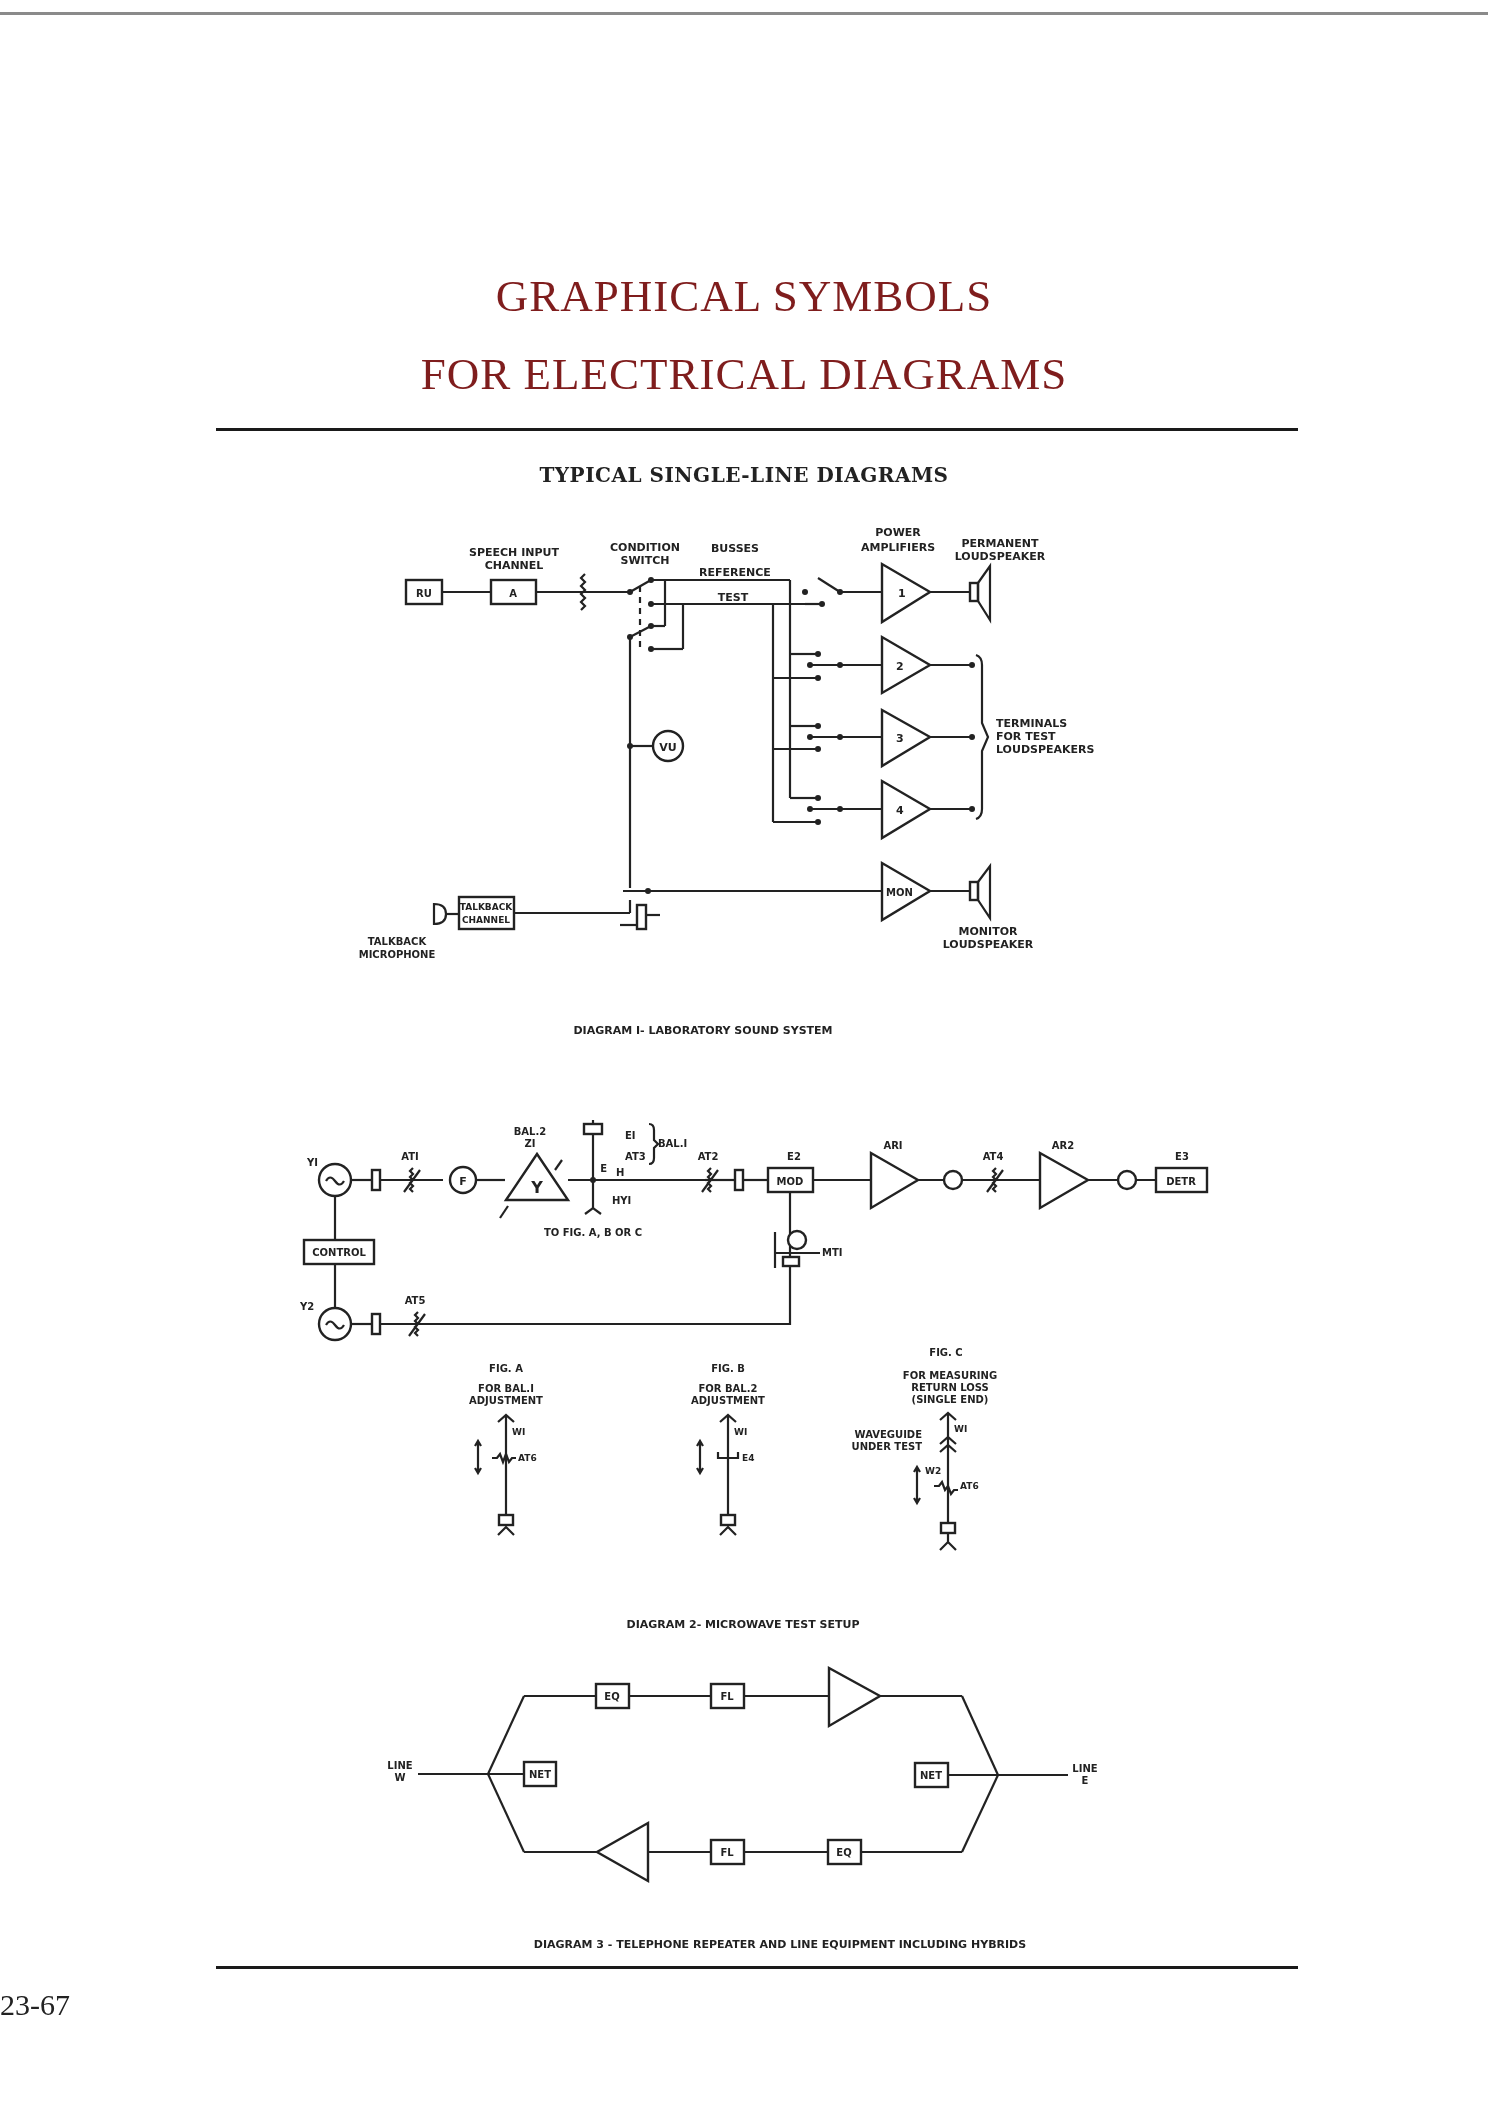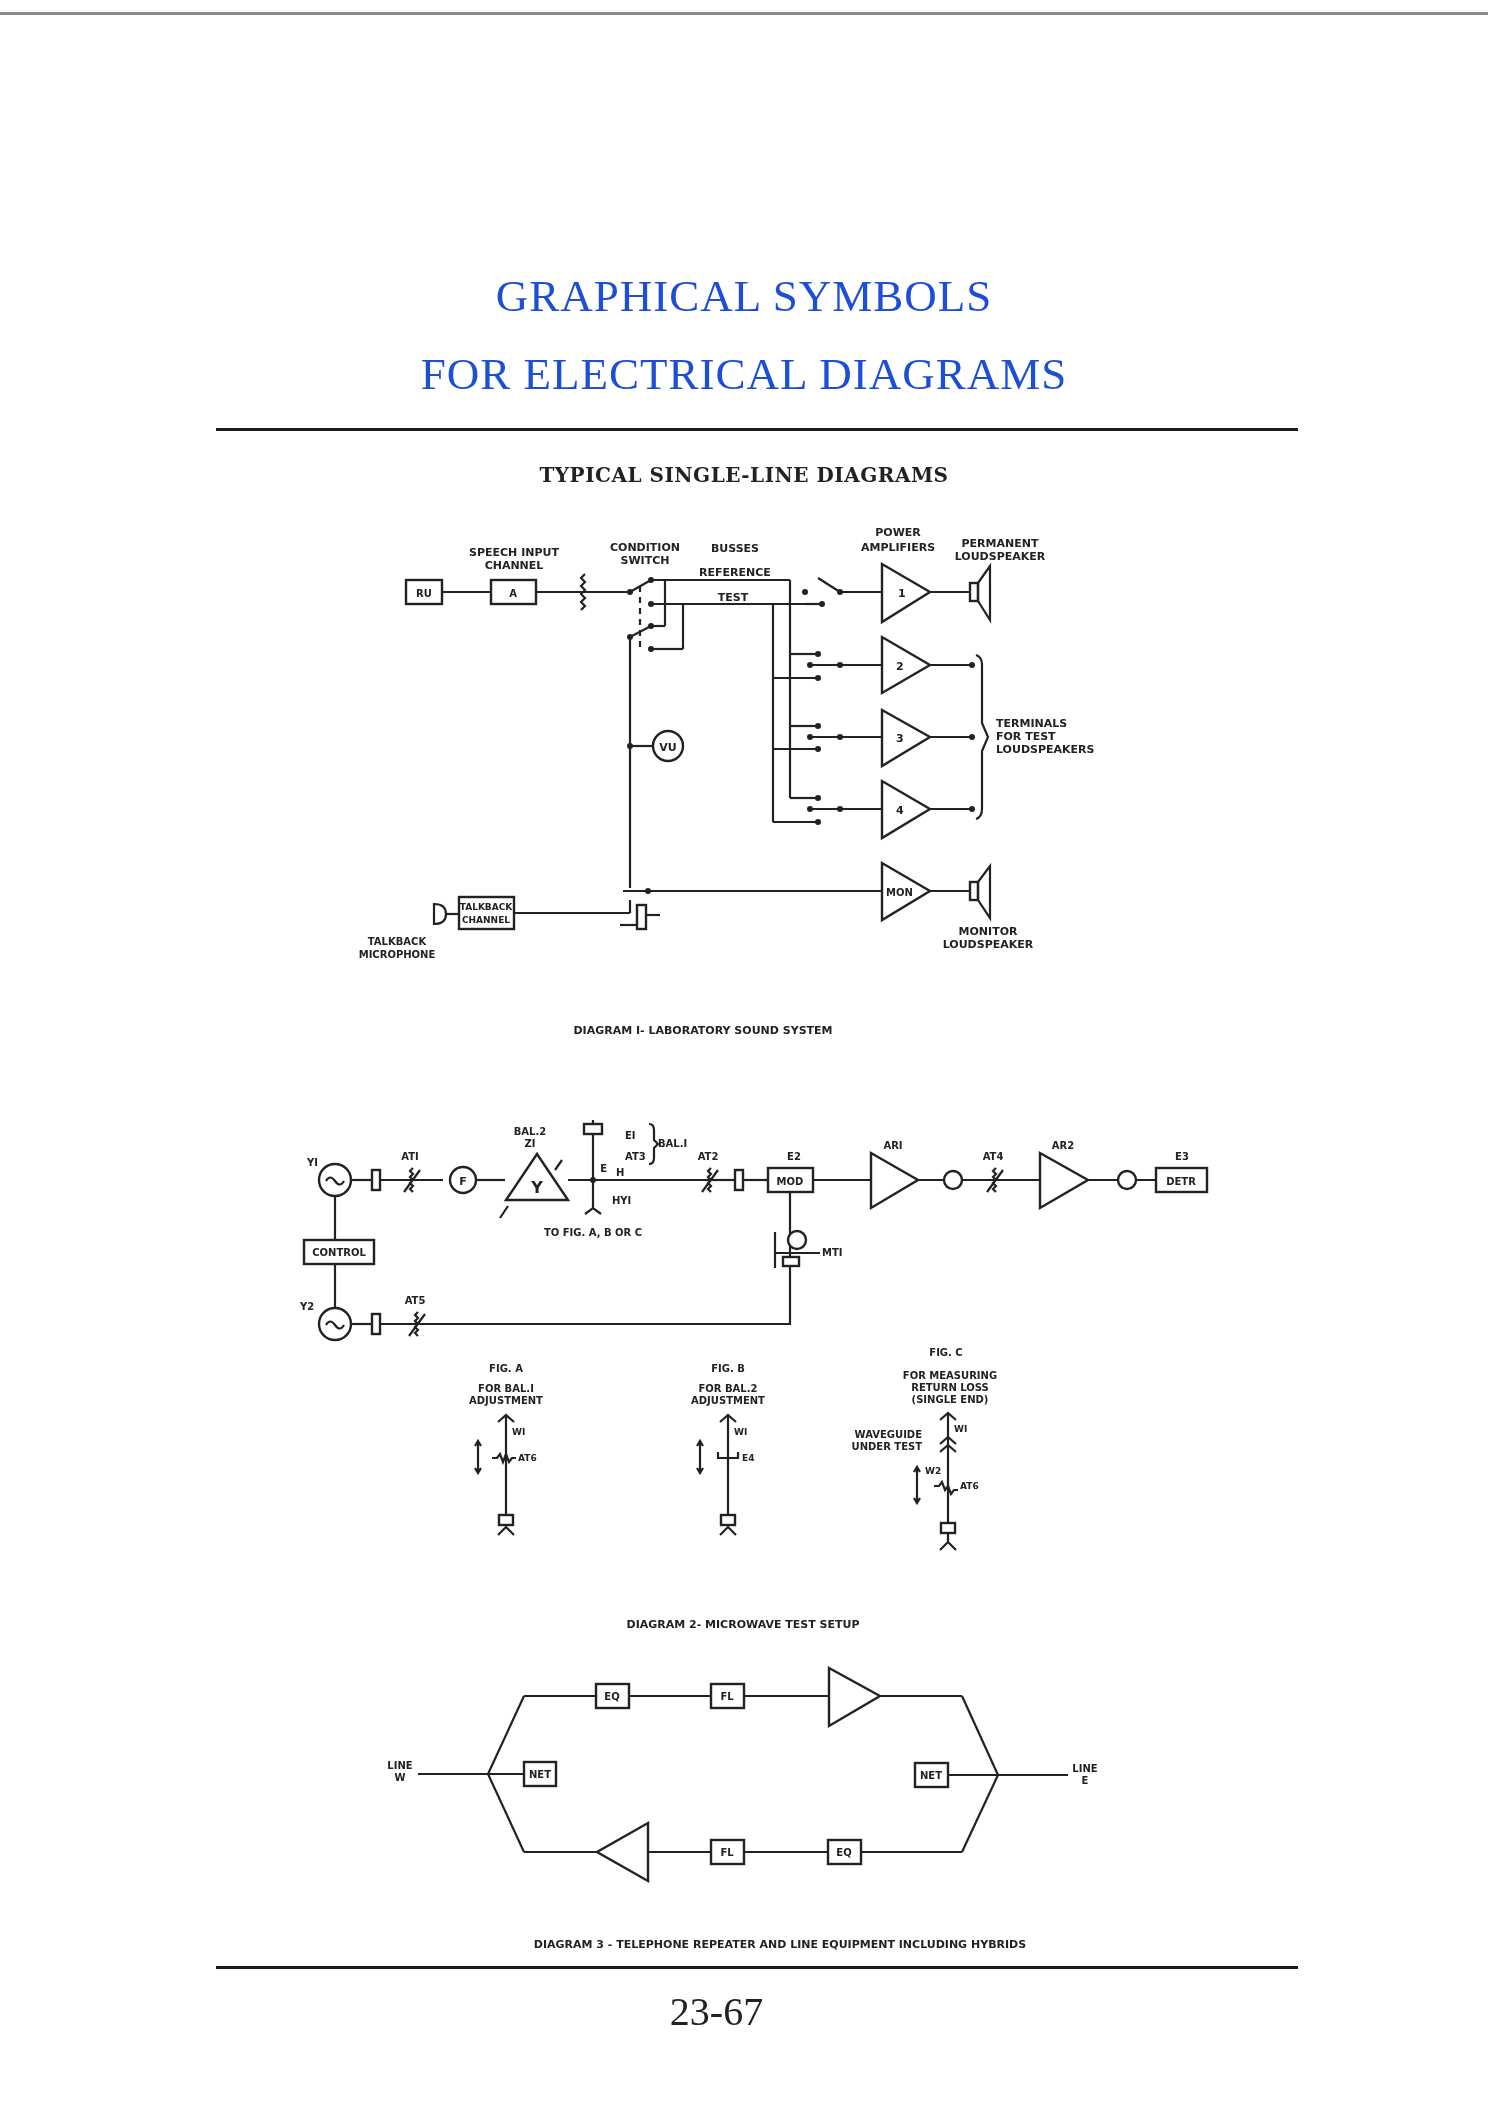--- a/index.html
+++ b/index.html
@@ -1,23 +1,23 @@
 <!DOCTYPE html>
 <html><head>
 <meta charset="utf-8">
 <style>
   html, body { margin:0; padding:0; background:#ffffff; }
   body { width:1488px; height:2115px; position:relative; overflow:hidden; font-family:"Liberation Serif", serif; color:#222; }
   .scan-edge { position:absolute; left:0; top:12px; width:1488px; height:3px; background:#8a8a8a; }
-  .title { position:absolute; left:0; width:1488px; text-align:center; font-family:"Liberation Serif", serif; font-size:45px; letter-spacing:1px; color:#1d4ed8; }
+  .title { position:absolute; left:0; width:1488px; text-align:center; font-family:"Liberation Serif", serif; font-size:45px; letter-spacing:1px; color:#7f1d1d; }
   .t1 { top:270px; } .t2 { top:348px; }
   .rule { position:absolute; left:216px; width:1082px; height:3px; background:#1a1a1a; }
   .r1 { top:428px; } .r2 { top:1966px; }
   .subtitle { position:absolute; top:463px; left:0; width:1488px; text-align:center; font-family:"DejaVu Serif", serif; font-weight:bold; font-size:20px; letter-spacing:0.5px; color:#222; }
-  .pagenum { position:absolute; top:1988px; left:0; width:1433px; text-align:center; font-family:"Liberation Serif", serif; font-size:40px; color:#222; }
+  .pagenum { position:absolute; top:1988px; left:0; width:1433px; font-family:"Liberation Serif", serif; font-size:30px; color:#222; }
   svg#diagrams { position:absolute; left:0; top:0; width:1488px; height:2115px; }
   svg text { font-family:"DejaVu Sans", sans-serif; font-weight:bold; fill:#222; }
   .w { stroke:#222; stroke-width:2.2; fill:none; }
   .wb { stroke:#222; stroke-width:2.4; fill:#fff; }
   .dot { fill:#222; }
 </style>
 </head>
 <body>
 
 <div class="scan-edge"></div>

